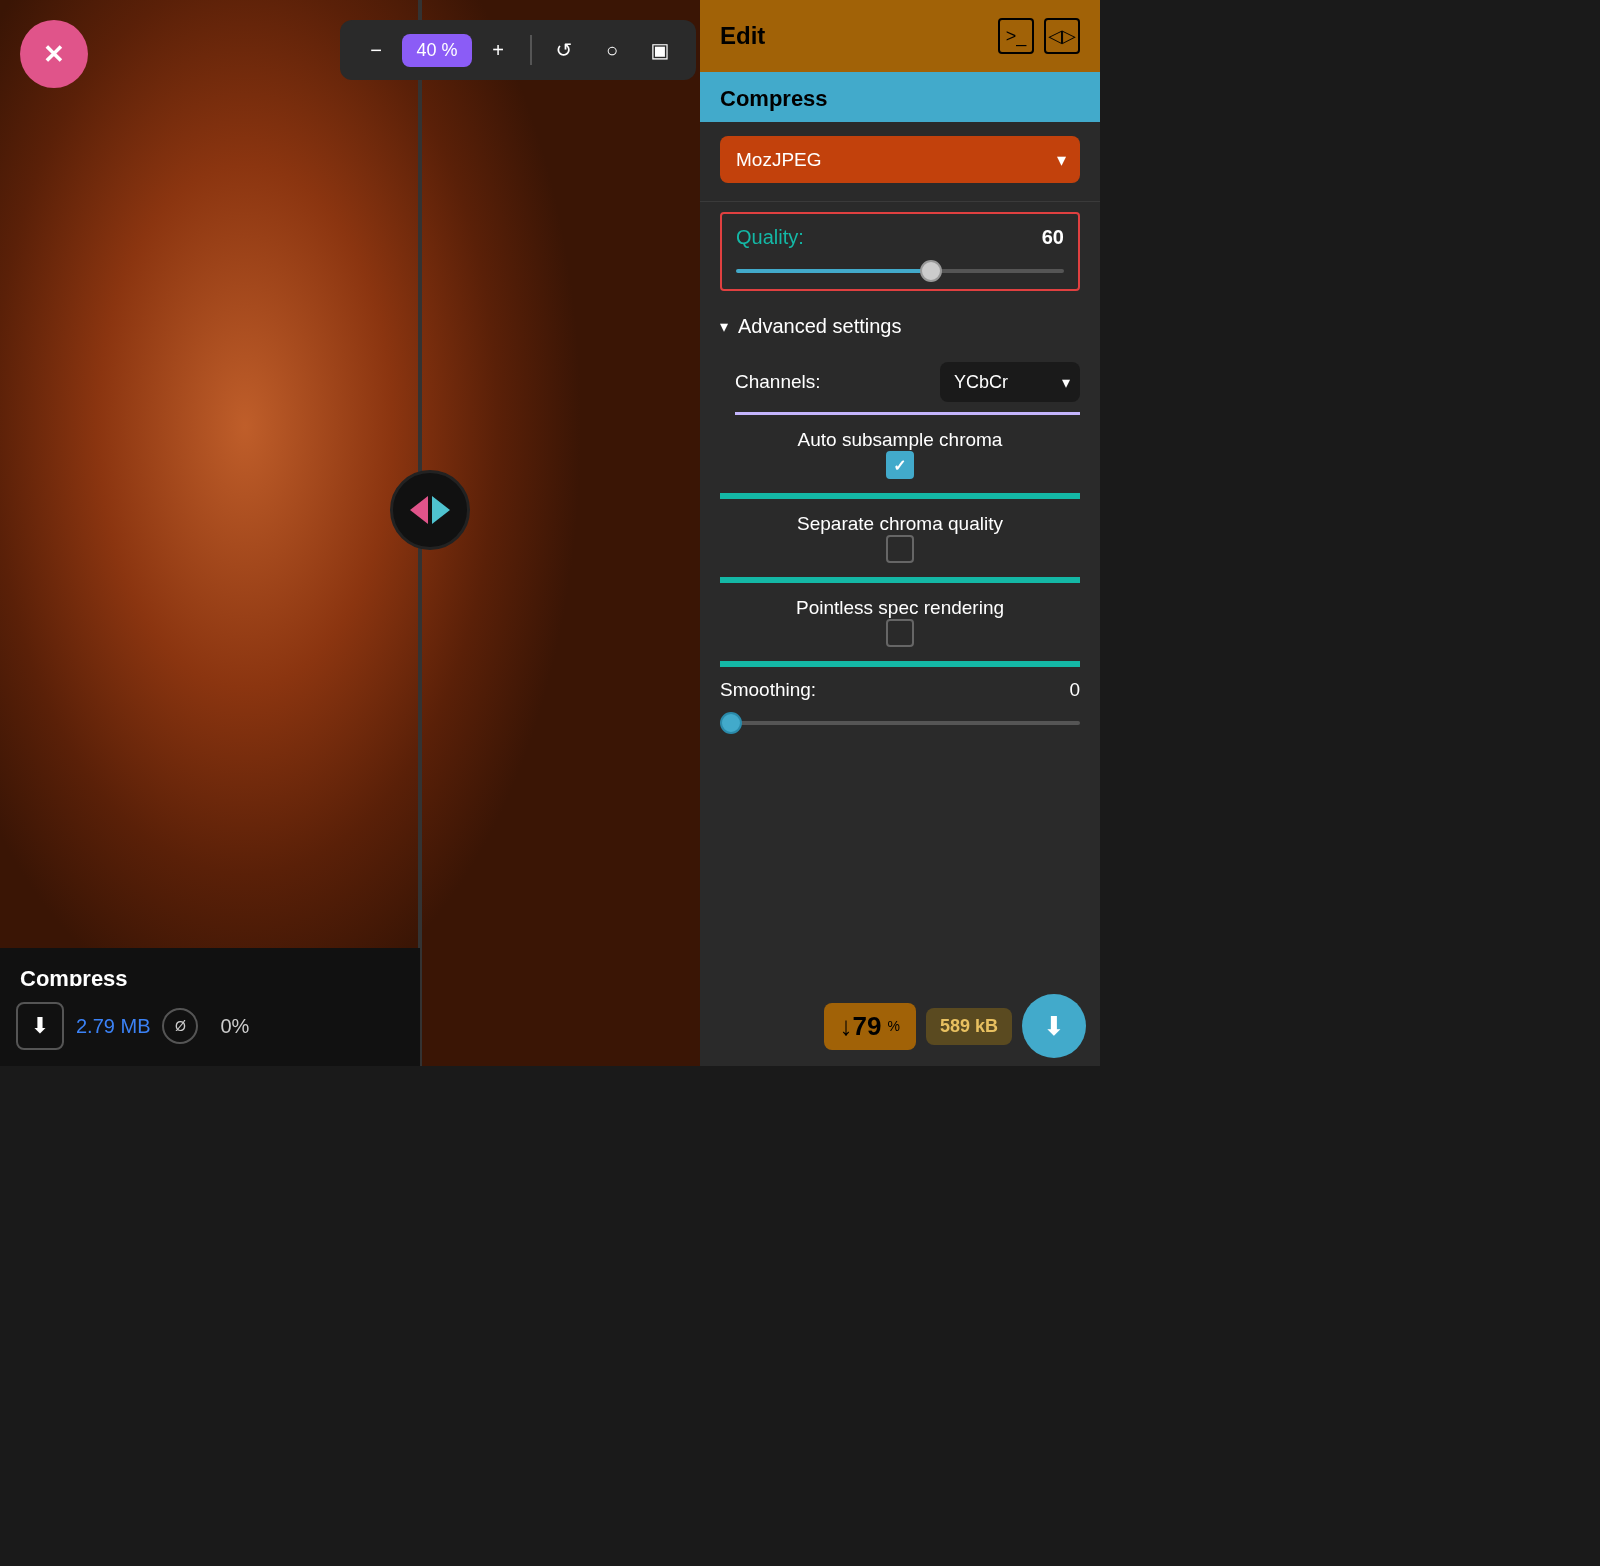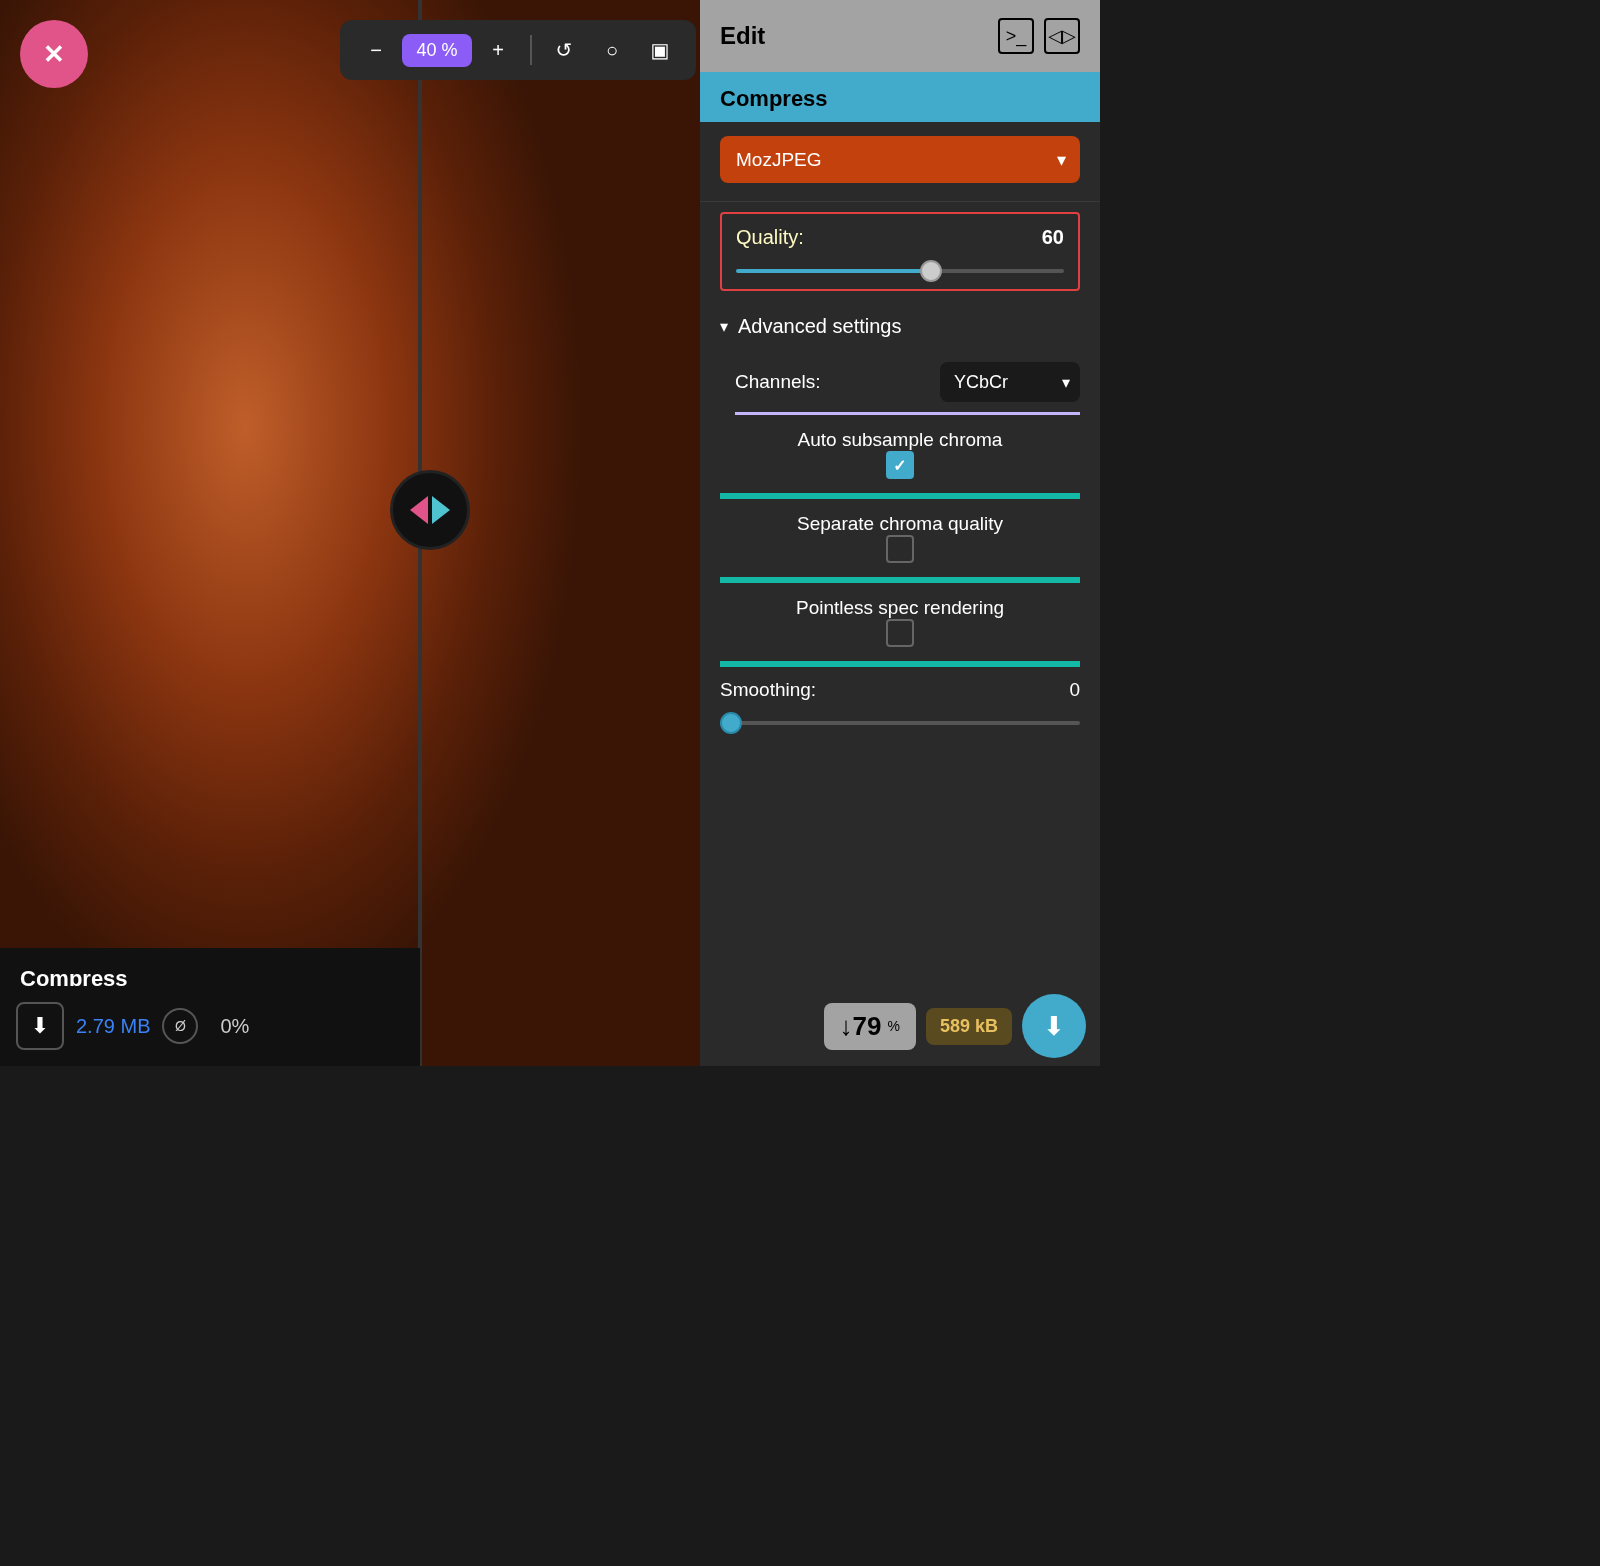--- a/index.html
+++ b/index.html
@@ -234,21 +234,21 @@
       width: 400px;
       height: 1066px;
       background: #2a2a2a;
       z-index: 10;
       display: flex;
       flex-direction: column;
     }
 
     
     .edit-header {
-      background: #a3a3a3;
+      background: #a16207;
       padding: 18px 20px;
       display: flex;
       align-items: center;
       justify-content: space-between;
     }
 
     .edit-title {
       color: #000;
       font-size: 24px;
       font-weight: 700;
@@ -371,21 +371,21 @@
     }
 
     .quality-row {
       display: flex;
       align-items: center;
       justify-content: space-between;
       margin-bottom: 10px;
     }
 
     .quality-label {
-      color: #fef9c3;
+      color: #14b8a6;
       font-size: 20px;
     }
 
     .quality-value {
       color: #fff;
       font-size: 20px;
       font-weight: 600;
     }
 
     .quality-slider {
@@ -568,21 +568,21 @@
       height: 80px;
       display: flex;
       align-items: center;
       justify-content: flex-end;
       padding: 0 14px;
       gap: 10px;
       z-index: 20;
     }
 
     .reduction-badge {
-      background: #a3a3a3;
+      background: #a16207;
       border-radius: 8px;
       padding: 8px 16px;
       display: flex;
       align-items: center;
       gap: 6px;
     }
 
     .reduction-percent {
       color: #000;
       font-size: 26px;

